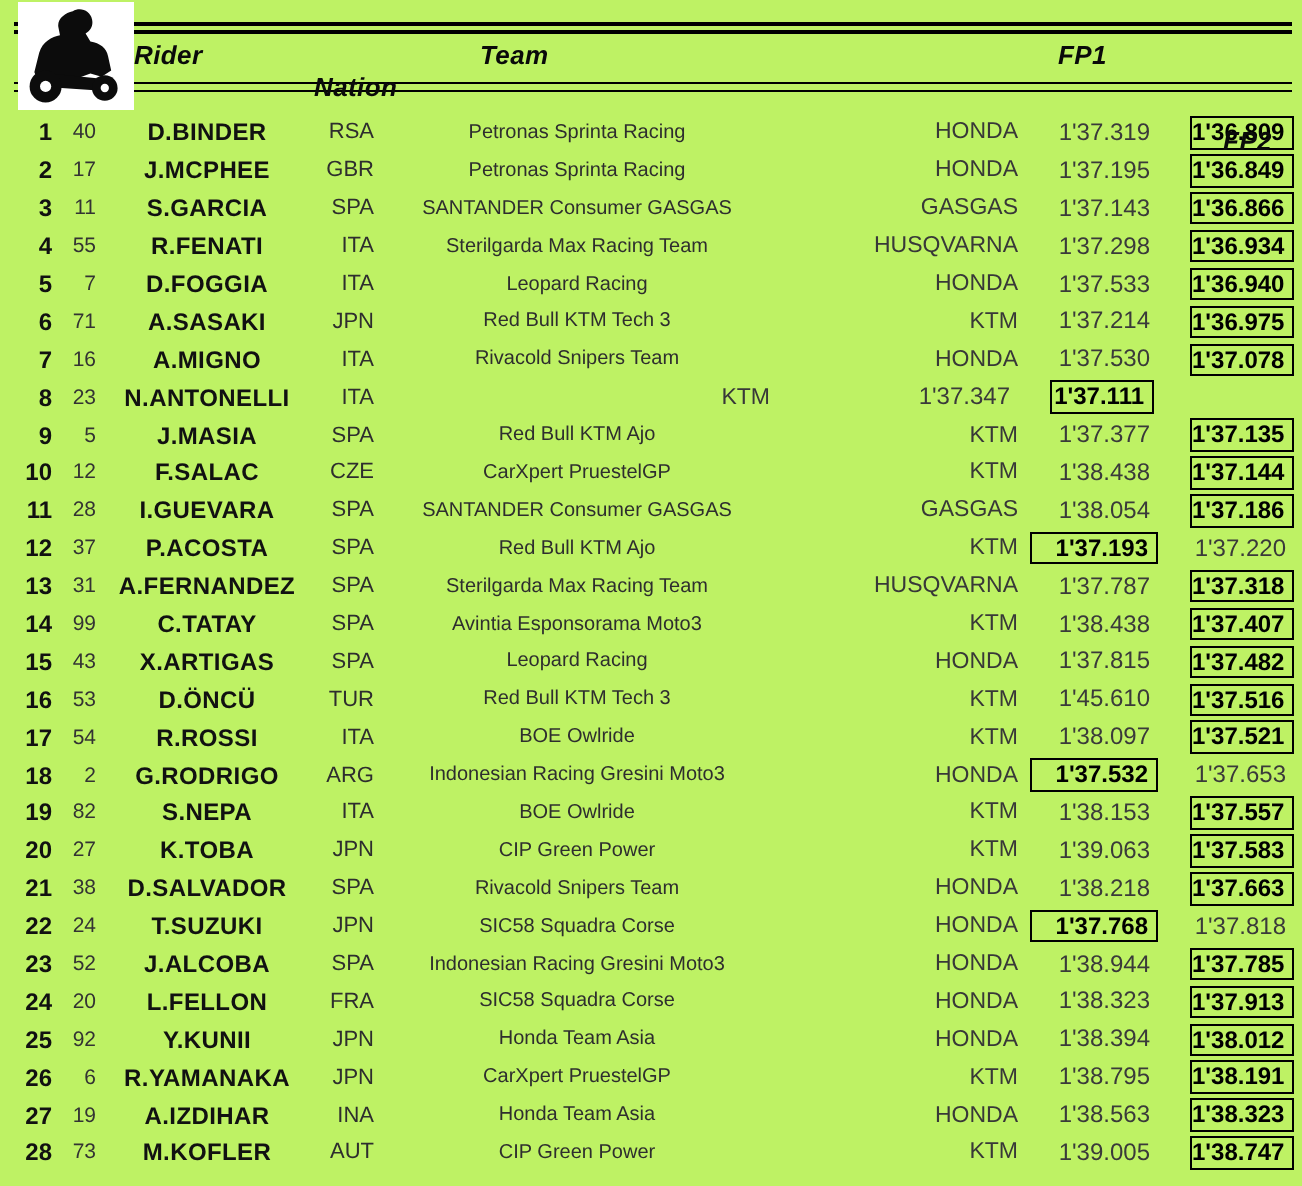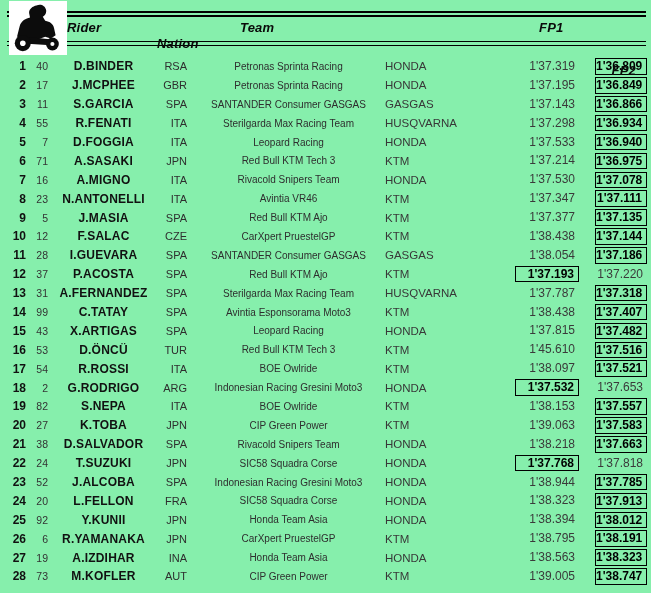--- a/index.html
+++ b/index.html
@@ -5,21 +5,21 @@
 <style>
   * { margin: 0; padding: 0; box-sizing: border-box; }
   html, body { background: #ffffff; }
   body {
     width: 651px; height: 593px;
     font-family: "Liberation Sans", sans-serif;
     color: #222;
     position: relative;
     overflow: hidden;
   }
-  .sheet { position: absolute; inset: 0; background: #86efac; }
+  .sheet { position: absolute; inset: 0; background: #bef264; }
 
   
   .header { position: absolute; top: 0; left: 0; width: 651px; height: 57px; }
   .rule { position: absolute; left: 7px; right: 5px; height: 1.7px; background: #000; }
   .rule.r1 { top: 11px; }
   .rule.r2 { top: 15px; }
   .rule.r3 { top: 40.5px; }
   .rule.r4 { top: 44.5px; }
 
   .rider-icon {
@@ -32,38 +32,38 @@
 
   .hlabel {
     position: absolute; top: 19px; height: 18px; line-height: 18px;
     font-size: 13px; font-weight: bold; font-style: italic; color: #0a0a0a;
     z-index: 3; white-space: nowrap; letter-spacing: 0.2px;
   }
   .hl-rider  { left: 67px; }
   .hl-nation { left: 157px; margin-top: 16px; }
   .hl-team   { left: 240px; }
   .hl-moto   { left: 403px; }
-  .hl-fp1    { left: 529px; margin-left: 10px; }
+  .hl-fp1    { left: 529px; }
   .hl-fp2    { right: 15px; margin-top: 43px; }
 
   
   .rows { position: absolute; top: 57px; left: 2px; width: 647px; }
   .row {
     display: grid;
     grid-template-columns: 26px 24px 101px 34px 198px 124px 70px 70px;
     height: 18.9px;
     align-items: center;
     white-space: nowrap;
   }
   .cell-pos  { text-align: right; padding-right: 2px; font-weight: bold; font-size: 12px; color: #111; }
   .cell-num  { text-align: right; padding-right: 4px; font-size: 10.5px; color: #333; }
   .cell-name { text-align: center; padding-left: 2px; font-weight: bold; font-size: 12px; color: #111; letter-spacing: 0.2px; overflow: visible; }
   .cell-nation { text-align: right; font-size: 11px; color: #2e2e2e; }
   .cell-team { text-align: center; padding-left: 5px; font-size: 10px; color: #2e2e2e; }
-  .cell-moto { text-align: left; font-size: 11.5px; color: #383838; }
+  .cell-moto { text-align: right; font-size: 11.5px; color: #383838; }
   .cell-fp1, .cell-fp2 { display: flex; justify-content: flex-end; align-items: center; }
   .time {
     display: inline-block;
     font-size: 12px; color: #3a3a3a;
     text-align: right;
     width: 64px;
     padding: 0 4px 0 0;
     line-height: 15px;
   }
   .cell-fp2 .time { width: 52px; margin-right: 2px; }
@@ -209,21 +209,20 @@
     <span class="cell-fp2">
       <span class="time best">1'37.078</span>
     </span>
   </div>
 
   <div class="row">
     <span class="cell-pos">8</span>
     <span class="cell-num">23</span>
     <span class="cell-name">N.ANTONELLI</span>
     <span class="cell-nation">ITA</span>
-    <span class="cell-team">Avintia VR46</span>
     <span class="cell-moto">KTM</span>
     <span class="cell-fp1">
       <span class="time">1'37.347</span>
     </span>
     <span class="cell-fp2">
       <span class="time best">1'37.111</span>
     </span>
   </div>
 
   <div class="row">

